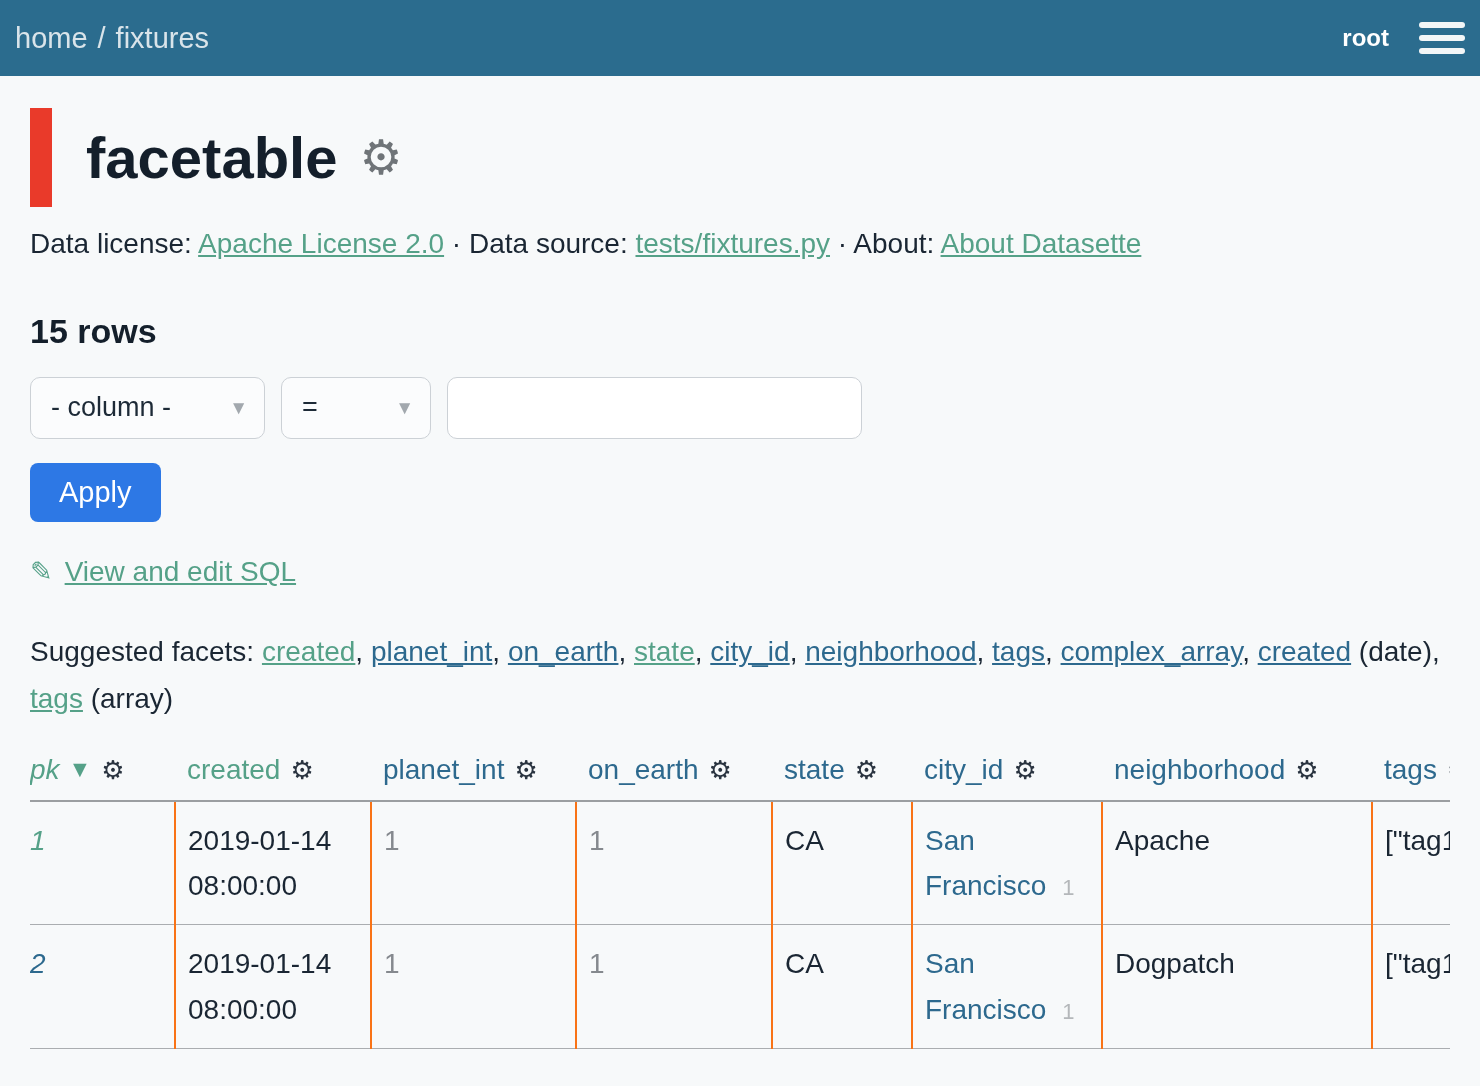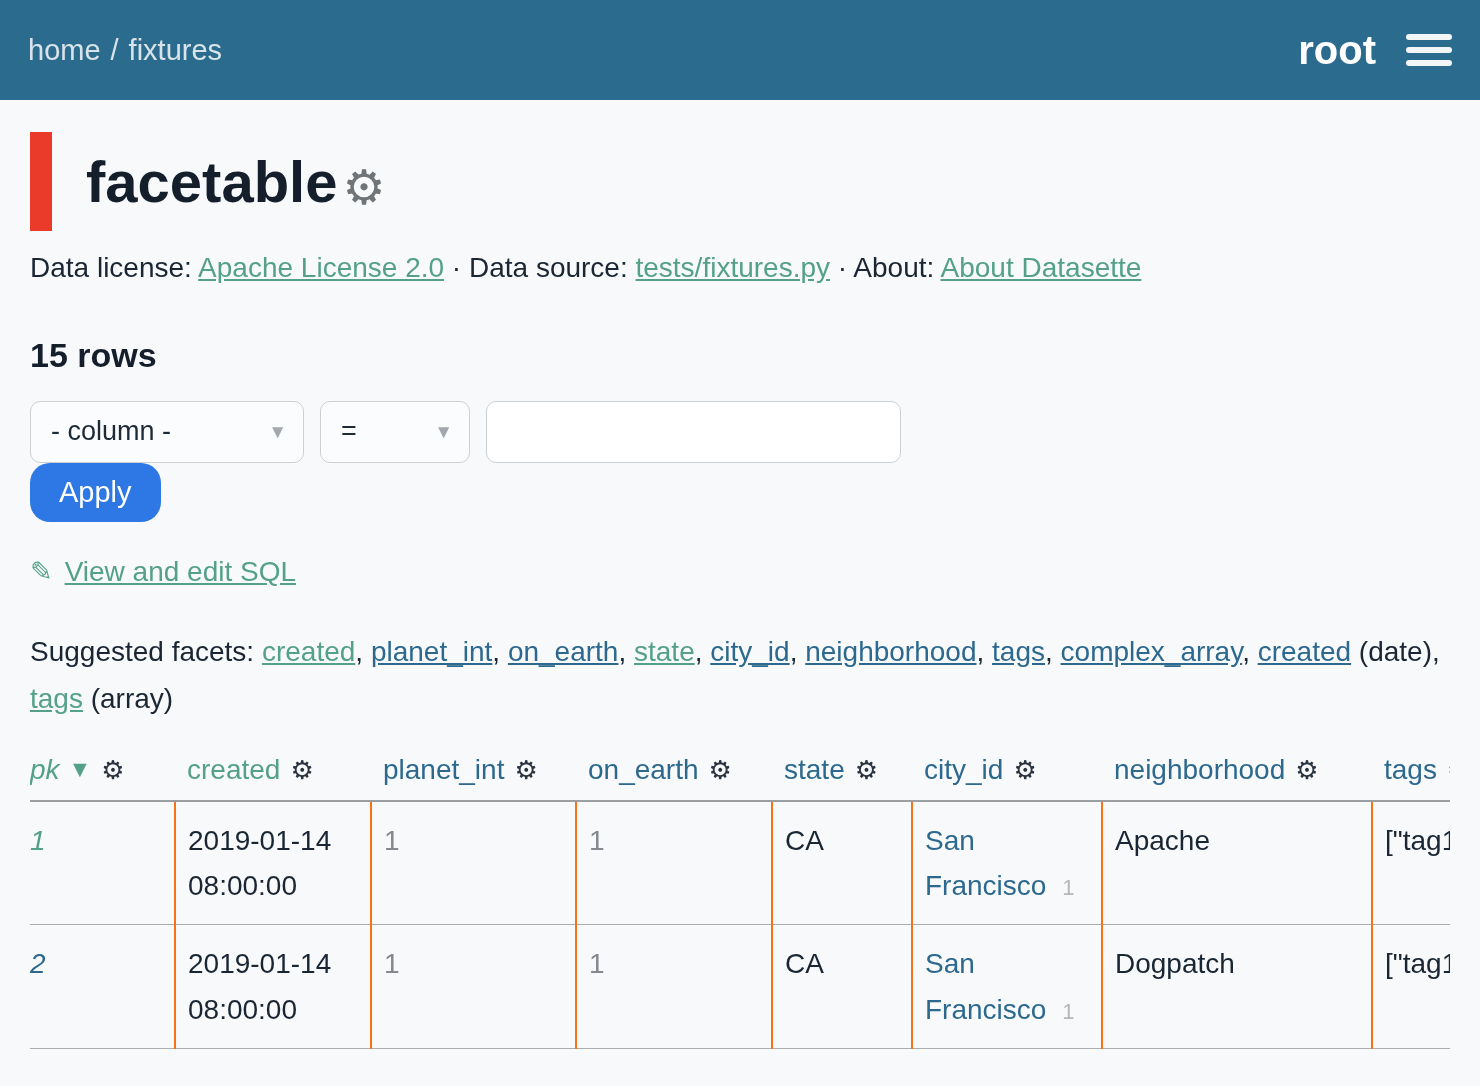--- a/index.html
+++ b/index.html
@@ -17,61 +17,61 @@
   html,body{margin:0;padding:0;}
   body{
     width:1480px;height:1086px;overflow:hidden;
     background:var(--bg);
     font-family:"Liberation Sans","DejaVu Sans",sans-serif;
     color:var(--dark);
     font-size:28px;
   }
   
   .navbar{
-    height:100px;background:var(--navbar);
+    height:76px;background:var(--navbar);
     display:flex;align-items:center;justify-content:space-between;
-    padding:0 28px;
+    padding:0 15px;
   }
   .crumbs{color:#d9e4ea;font-size:29px;}
   .crumbs a{color:#d9e4ea;text-decoration:none;cursor:pointer;}
   .crumb-sep{margin:0 10px;}
   .nav-right{display:flex;align-items:center;gap:30px;}
-  .nav-user{color:#ffffff;font-weight:bold;font-size:40px;}
+  .nav-user{color:#ffffff;font-weight:bold;font-size:24px;}
   .burger{width:46px;display:flex;flex-direction:column;gap:7px;cursor:pointer;padding:4px 0;}
   .burger span{display:block;height:6px;border-radius:3px;background:#f3f6f7;}
   
   main{padding:0 30px;}
   h1.page-title{
     margin:32px 0 0 0;
     border-left:22px solid var(--red);
     padding:12px 0 12px 34px;
     font-size:58px;font-weight:bold;color:#141f2b;
-    display:flex;align-items:flex-end;gap:5px;line-height:1.3;
+    display:flex;align-items:center;gap:22px;line-height:1.3;
   }
   .title-gear{font-size:48px;color:#6f7478;font-weight:normal;cursor:pointer;}
   .meta-line{margin:17px 0 0 0;line-height:1.4;}
   h2.row-count{margin:48px 0 0 0;font-size:34px;color:#141f2b;}
   
   .filter-row{margin-top:26px;display:flex;gap:16px;align-items:stretch;}
   .fake-select{
     height:62px;border:1px solid #ccd1d6;border-radius:10px;background:#fbfcfd;
     display:flex;align-items:center;justify-content:space-between;
     padding:0 16px 0 20px;font-size:27px;color:#1d2a37;cursor:pointer;
   }
-  .fake-select.col{width:274px;}
+  .fake-select.col{width:235px;}
   .fake-select.op{width:150px;}
   .sel-arrow{color:#a2a8ae;font-size:19px;margin-left:14px;}
   .filter-input{
     width:415px;height:62px;border:1px solid #ccd1d6;border-radius:10px;
     background:#ffffff;font-size:27px;padding:0 18px;outline:none;
     font-family:inherit;color:var(--dark);
   }
   .apply-btn{
-    background:var(--apply);color:#fff;border:none;cursor:pointer;
-    font-size:29px;padding:13px 29px;border-radius:20px;font-family:inherit;
+    margin-top:24px;background:var(--apply);color:#fff;border:none;cursor:pointer;
+    font-size:29px;padding:13px 29px;border-radius:8px;font-family:inherit;
   }
   .sql-line{margin:34px 0 0 0;}
   .pencil{color:var(--green);margin-right:12px;font-size:27px;}
   a.sql-link{color:var(--green);text-decoration:underline;cursor:pointer;margin-top:16px;}
   
   .export-line{margin:42px 0 0 0;}
   .facets-line{margin:40px 0 16px 0;line-height:1.68;}
   .ilink{text-decoration:underline;cursor:pointer;}
   .ilink.blue{color:var(--blue);}
   .ilink.green{color:var(--green);}

